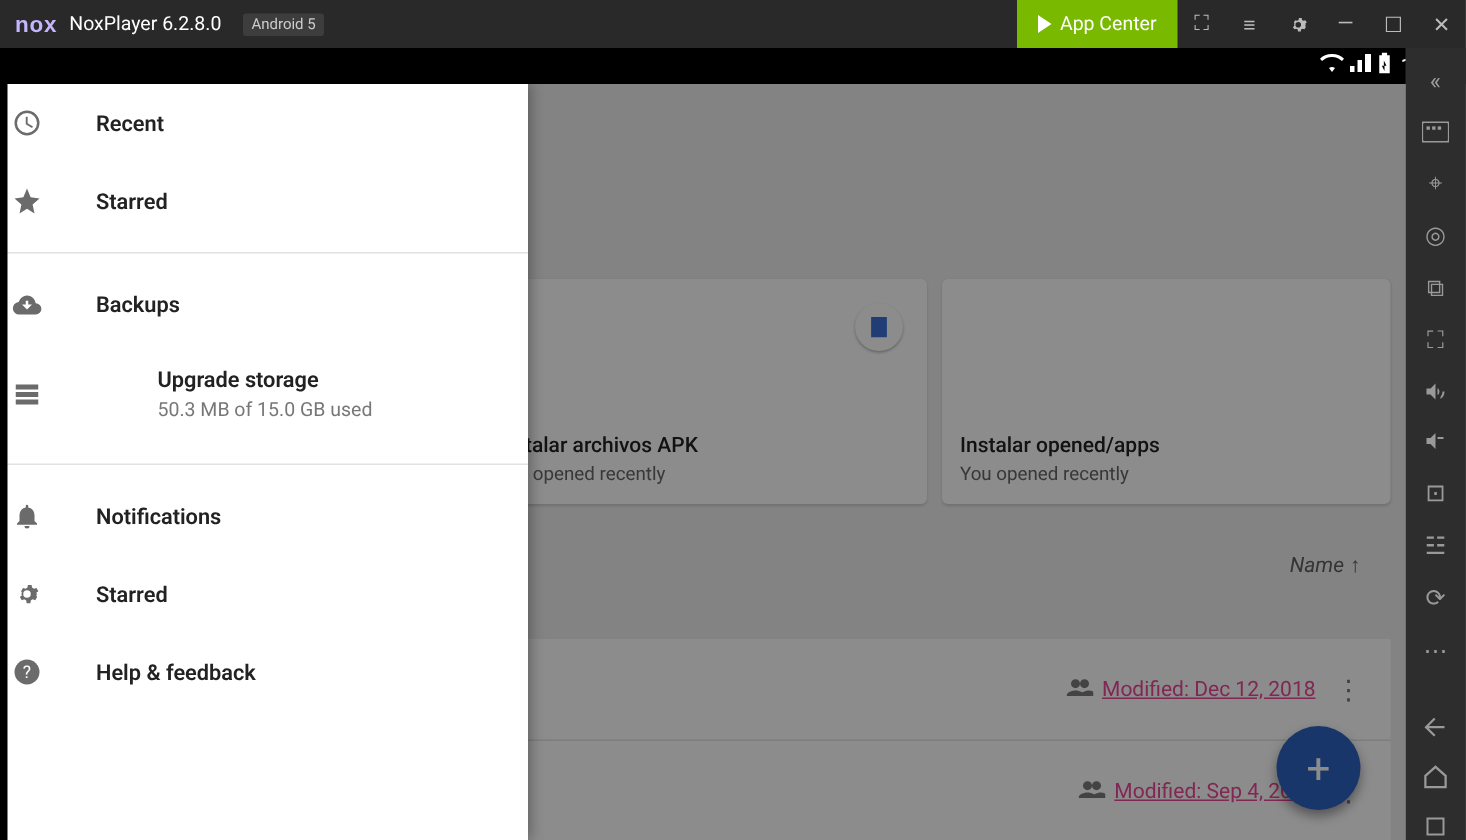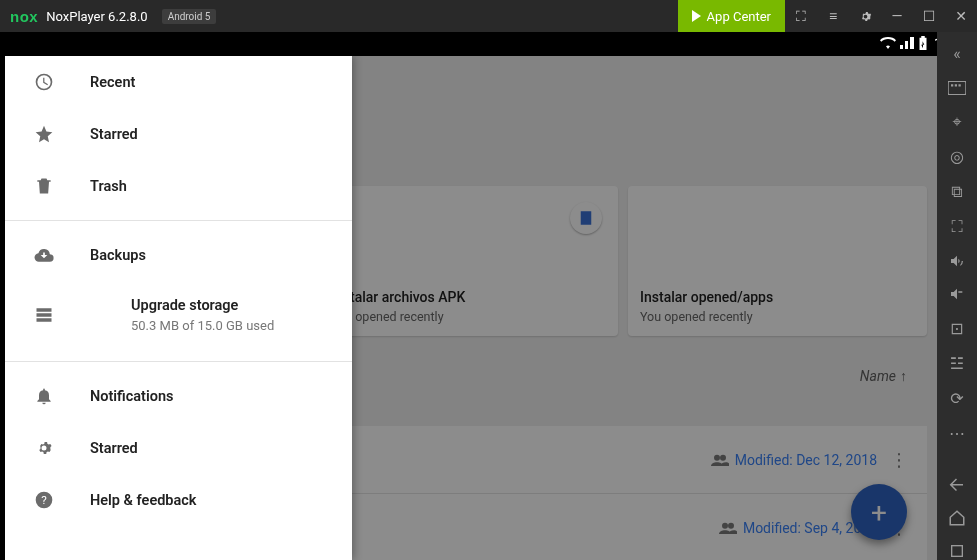--- a/index.html
+++ b/index.html
@@ -1,20 +1,20 @@
 <!DOCTYPE html>
 <html><head>
 <meta charset="utf-8">
 <style>
 * { margin:0; padding:0; box-sizing:border-box; font-family: Roboto, Arial, sans-serif; }
 body { width:977px; height:560px; background:#000; position:relative; overflow:hidden; }
 
 
 .titlebar { height:32px; background:#292929; display:flex; align-items:center; color:#fff; font-size:12px; }
-.nox-logo { color:#22c55e; font-weight:bold; font-size:15px; letter-spacing:0.5px; margin:0 8px 0 10px; font-family:Arial; }
+.nox-logo { color:#c4b5fd; font-weight:bold; font-size:15px; letter-spacing:0.5px; margin:0 8px 0 10px; font-family:Arial; }
 .nox-label { font-size:13px; margin-right:14px; }
 .android-tag { background:#3d3d3d; color:#ccc; font-size:10px; padding:2px 6px; border-radius:2px; }
 .titlebar-spacer { flex:1; }
 .appcenter { background:#79b900; height:32px; display:flex; align-items:center; padding:0 14px; color:#fff; font-size:13px; cursor:pointer; }
 .appcenter .play { width:0;height:0;border-top:6px solid transparent;border-bottom:6px solid transparent;border-left:9px solid #fff;margin-right:6px; }
 .titlebar-icons { display:flex; align-items:center; }
 .tb-btn { width:32px; height:32px; display:flex; align-items:center; justify-content:center; color:#bbb; cursor:pointer; font-size:14px; }
 
 
 .statusbar { height:24px; background:#000; display:flex; align-items:center; justify-content:flex-end; padding-right:6px; color:#fff; font-size:13px; gap:4px; }
@@ -39,29 +39,29 @@
 .card-title { font-weight:500; font-size:14px; color:#222; white-space:nowrap; overflow:hidden; text-overflow:ellipsis; }
 .card-sub { font-size:12.5px; color:#666; margin-top:4px; }
 
 
 .sort-row { position:absolute; top:312px; right:30px; display:flex; align-items:center; gap:4px; color:#5f5f5f; font-size:14px; font-style:italic; }
 
 
 .list { position:absolute; top:370px; left:10px; right:10px; }
 .list-row { height:68px; background:#fff; display:flex; align-items:center; padding:0 16px; border-bottom:1px solid #e3e3e3; font-size:14px; color:#333; }
 .list-row .title { flex:1; white-space:nowrap; overflow:hidden; text-overflow:ellipsis; }
-.list-row .mod { color:#3b82f6; display:flex; align-items:center; gap:6px; margin-right:10px; }
+.list-row .mod { color:#ec4899; display:flex; gap:6px; margin-right:10px;text-decoration:underline; }
 .list-row .menu { width:24px; text-align:center; color:#777; font-size:18px; cursor:pointer; }
 
 
 .fab { position:absolute; bottom:20px; right:30px; width:56px;height:56px;border-radius:50%;background:#2e63c1; color:#fff; font-size:28px; display:flex;align-items:center;justify-content:center; box-shadow:0 4px 8px rgba(0,0,0,0.4); cursor:pointer; }
 
 
 .drawer { position:absolute; top:0; left:0; width:352px; height:100%; background:#fff; box-shadow:2px 0 8px rgba(0,0,0,0.3); overflow-y:auto; }
-.drawer-item { display:flex; align-items:center; height:52px; padding:0 34px; cursor:pointer; }
+.drawer-item { display:flex; align-items:center; height:52px; padding:0 8px; cursor:pointer; }
 .drawer-item .icon { width:36px; color:#6b6b6b; display:flex; align-items:center; justify-content:flex-start; }
 .drawer-item .icon svg { width:20px; height:20px; fill:#6b6b6b; }
 .drawer-item .label { font-size:14.5px; font-weight:600; color:#222; margin-left:20px; }
 .drawer-item .sub { font-size:13px; font-weight:400; color:#777; margin-left:0; }
 .drawer-sep { height:1px; background:#e2e2e2; margin:8px 0; }
 .drawer-item.twoline { height:68px; flex-wrap:wrap; align-content:center;gap:41px; }
 .drawer-item.twoline .texts { display:flex; flex-direction:column; margin-left:20px; gap:4px; }
 
 
 .screen-border-left { position:absolute; top:32px; left:0; width:5px; height:528px; background:#000; }
@@ -226,28 +226,20 @@
       <span class="label">Recent</span>
     </div>
     <div class="drawer-item">
       <span class="icon">
           <svg viewBox="0 0 24 24">
             <path d="M12 2l2.9 6.9L22 10l-5.5 4.8L18 22l-6-3.8L6 22l1.5-7.2L2 10l7.1-1.1L12 2z"></path>
           </svg>
         </span>
       <span class="label">Starred</span>
     </div>
-    <div class="drawer-item">
-      <span class="icon">
-          <svg viewBox="0 0 24 24">
-            <path d="M6 7h12l-1 14H7L6 7zm3-4h6l1 2h4v2H4V5h4l1-2z"></path>
-          </svg>
-        </span>
-      <span class="label">Trash</span>
-    </div>
     <div class="drawer-sep"></div>
     <div class="drawer-item">
       <span class="icon">
           <svg viewBox="0 0 24 24">
             <path d="M19 11a7 7 0 00-13.7-1A5 5 0 006 20h13a4.5 4.5 0 000-9zM11 9h2v3h3l-4 4-4-4h3V9z"></path>
           </svg>
         </span>
       <span class="label">Backups</span>
     </div>
     <div class="drawer-item twoline">

